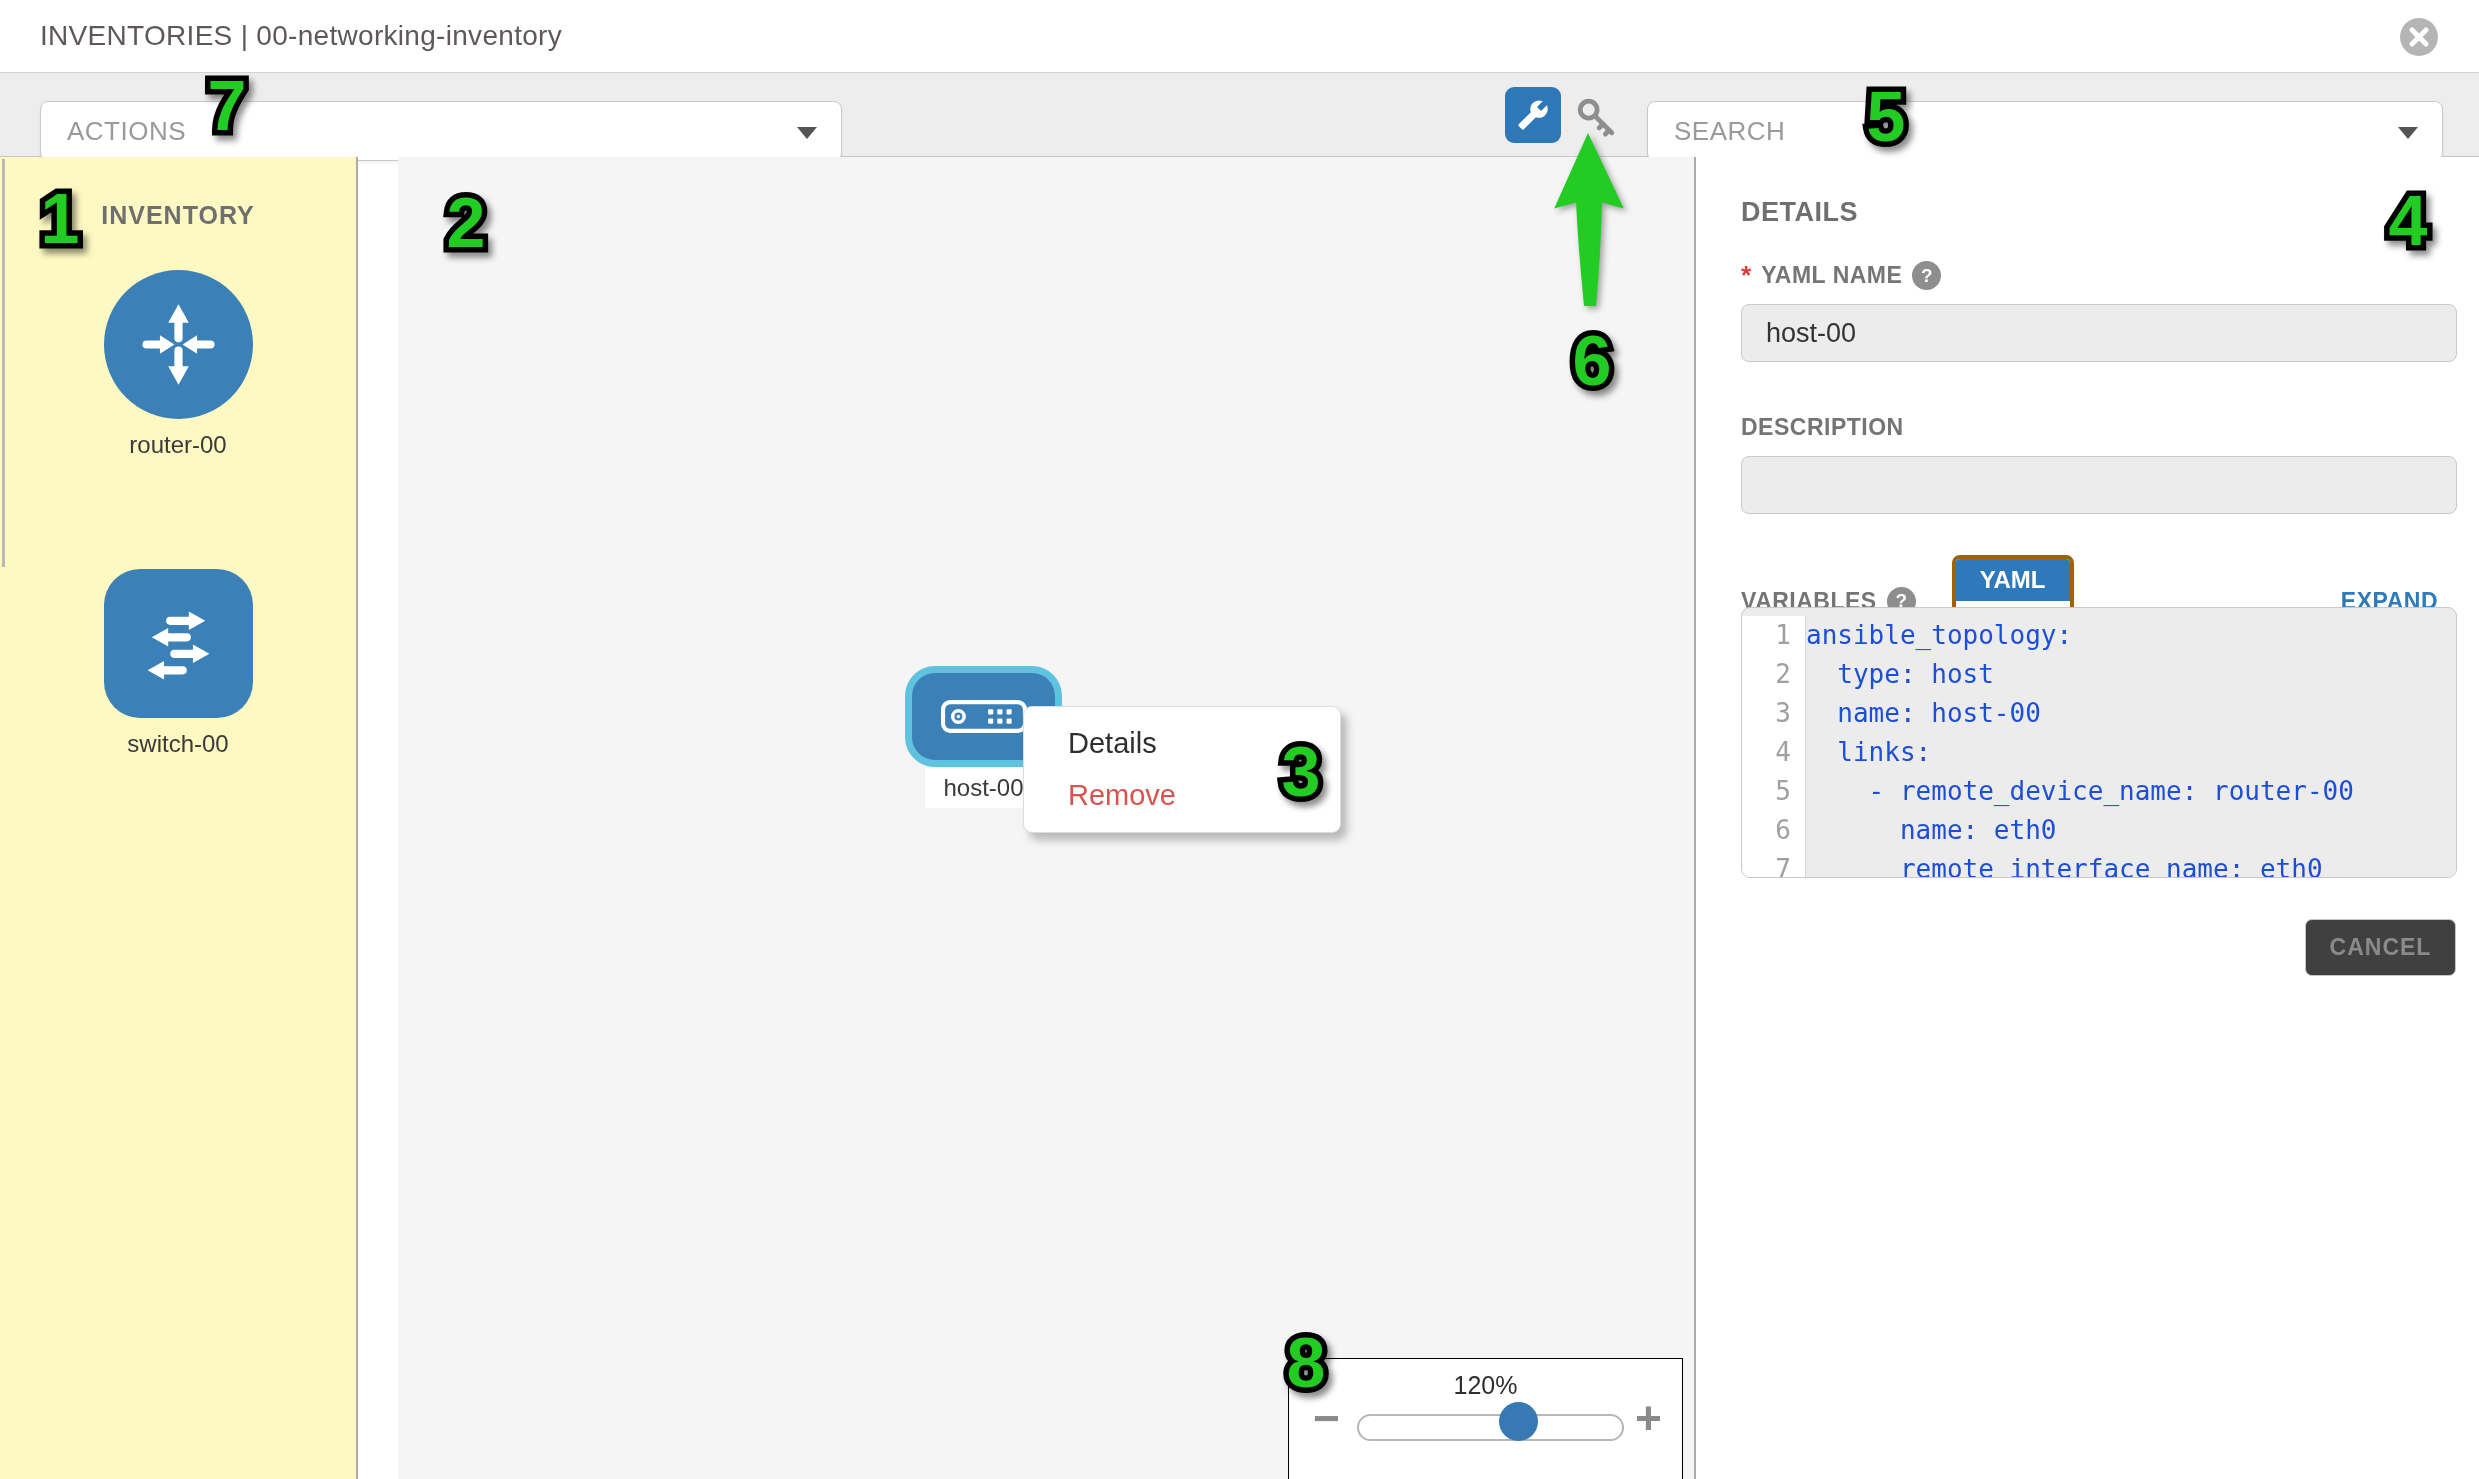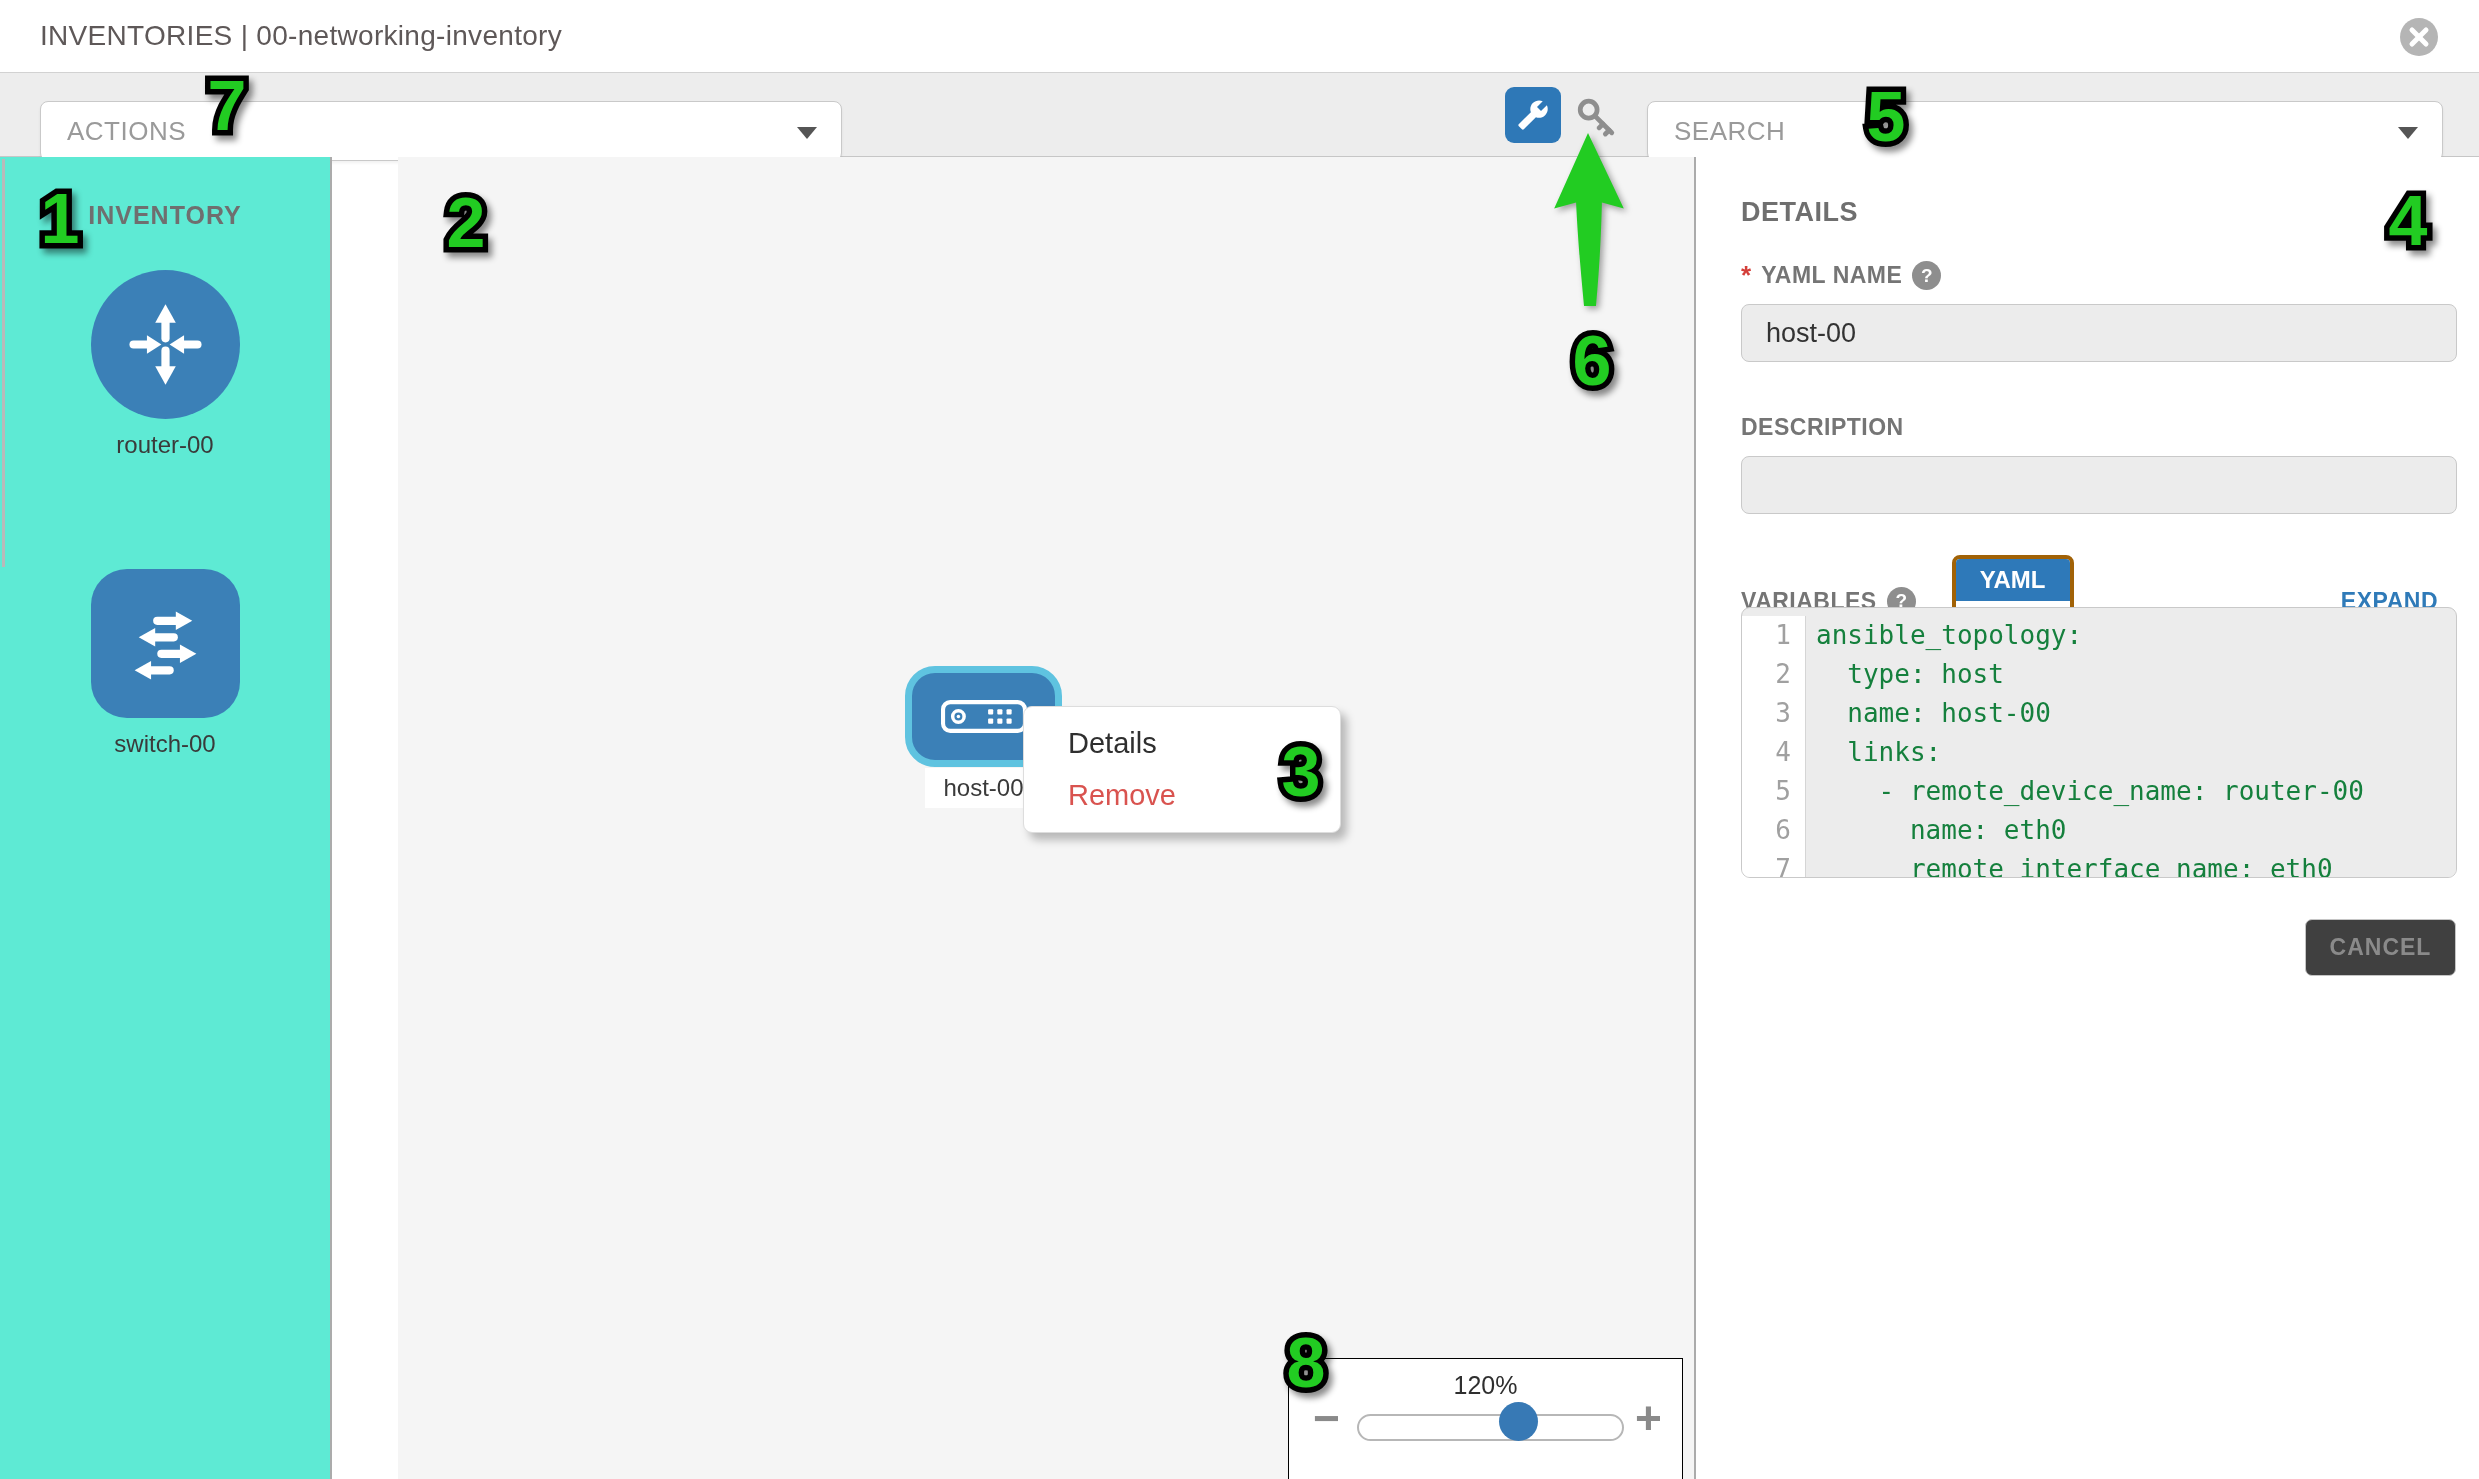--- a/index.html
+++ b/index.html
@@ -15,21 +15,21 @@
   .toolbar { position:absolute; left:0; top:72px; width:2480px; height:86px; background:#ededed; border-top:1px solid #d2d2d2; border-bottom:2px solid #c6c6c6; }
   .dropdown { position:absolute; top:28px; height:60px; background:#fff; border:1px solid #c9c9c9; border-radius:8px; box-shadow:0 2px 3px rgba(0,0,0,0.06); display:flex; align-items:center; }
   .dd-actions { left:40px; width:802px; }
   .dd-search { left:1647px; width:796px; }
   .dd-text { margin-left:26px; font-size:26px; color:#9a9a9a; letter-spacing:0.5px; }
   .caret { position:absolute; right:24px; top:25px; width:0; height:0; border-left:10px solid transparent; border-right:10px solid transparent; border-top:12px solid #555; }
   .wrench-btn { position:absolute; left:1505px; top:14px; width:56px; height:56px; background:#2e78b7; border-radius:9px; display:flex; align-items:center; justify-content:center; cursor:pointer; }
   .key-btn { position:absolute; left:1572px; top:22px; width:48px; height:44px; display:flex; align-items:center; justify-content:center; cursor:pointer; }
 
   
-  .sidebar { position:absolute; left:0; top:157px; width:332px; height:1322px; background:#5eead4; border-right:2px solid #ababab; }
+  .sidebar { position:absolute; left:0; top:157px; width:358px; height:1322px; background:#fef9c3; border-right:2px solid #ababab; }
   .sidebar-edge { position:absolute; left:2px; top:2px; width:3px; height:408px; background:#b9b9b9; }
   .palette-heading { position:absolute; left:0; top:44px; width:100%; text-align:center; font-size:25px; font-weight:bold; color:#6f6f6f; letter-spacing:1px; }
   .palette-item { position:absolute; left:0; width:100%; display:flex; flex-direction:column; align-items:center; cursor:pointer; }
   .pi-router { top:113px; }
   .pi-switch { top:412px; }
   .router-shape { width:149px; height:149px; border-radius:50%; background:#3b80b7; display:flex; align-items:center; justify-content:center; }
   .switch-shape { width:149px; height:149px; border-radius:36px; background:#3b80b7; display:flex; align-items:center; justify-content:center; }
   .palette-label { margin-top:12px; font-size:24px; color:#3a3a3a; }
 
   .canvas { position:absolute; left:398px; top:157px; width:1298px; height:1322px; background:#f5f5f5; border-right:2px solid #ababab; }
@@ -67,21 +67,21 @@
 
   .toggle { display:flex; border:4px solid #a16207; border-radius:8px; overflow:hidden; margin-left:26px; cursor:pointer;flex-direction:column; }
   .toggle-seg { padding:0 24px; height:42px; line-height:42px; font-size:24px; font-weight:600; }
   .seg-active { background:#2e79b9; color:#fff; }
   .seg-inactive { background:#fff; color:#2e79b9; }
   .expand-link { margin-left:auto; font-size:23px; font-weight:600; color:#2f7ab8; letter-spacing:0.5px; cursor:pointer; }
 
   .code-editor { position:absolute; left:45px; top:450px; width:716px; height:271px; border:1px solid #c9c9c9; border-radius:9px; overflow:hidden; background:#ececec; padding-top:8px; }
   .code-row { display:flex; height:39px; }
   .code-ln { width:64px; background:#fff; border-right:1px solid #d5d5d5; text-align:right; padding-right:14px; font-family:"DejaVu Sans Mono",monospace; font-size:26px; color:#a0a0a0; line-height:39px; flex:none; }
-  .code-tx { flex:1; background:#ececec; font-family:"DejaVu Sans Mono",monospace; font-size:26px; color:#15803d; line-height:39px; white-space:pre; padding-left:10px; }
+  .code-tx { flex:1; background:#ececec; font-family:"DejaVu Sans Mono",monospace; font-size:26px; color:#1d4ed8; line-height:39px; white-space:pre; }
 
   .cancel-btn { position:absolute; left:609px; top:762px; width:151px; height:57px; background:#404040; border:1px solid #c5c5c5; border-radius:7px; color:#8a8a8a; font-size:23px; font-weight:600; letter-spacing:1px; display:flex; align-items:center; justify-content:center; cursor:pointer; }
 
   
   .ann { position:absolute; z-index:50; pointer-events:none; filter:drop-shadow(4px 5px 3px rgba(0,0,0,0.45)); }
   .ann text { font-family:"Liberation Sans",sans-serif; font-size:70px; font-weight:bold; }
   .ann-arrow { position:absolute; z-index:49; pointer-events:none; filter:drop-shadow(3px 3px 3px rgba(0,0,0,0.35)); }
 </style>
 </head>
 <body>

